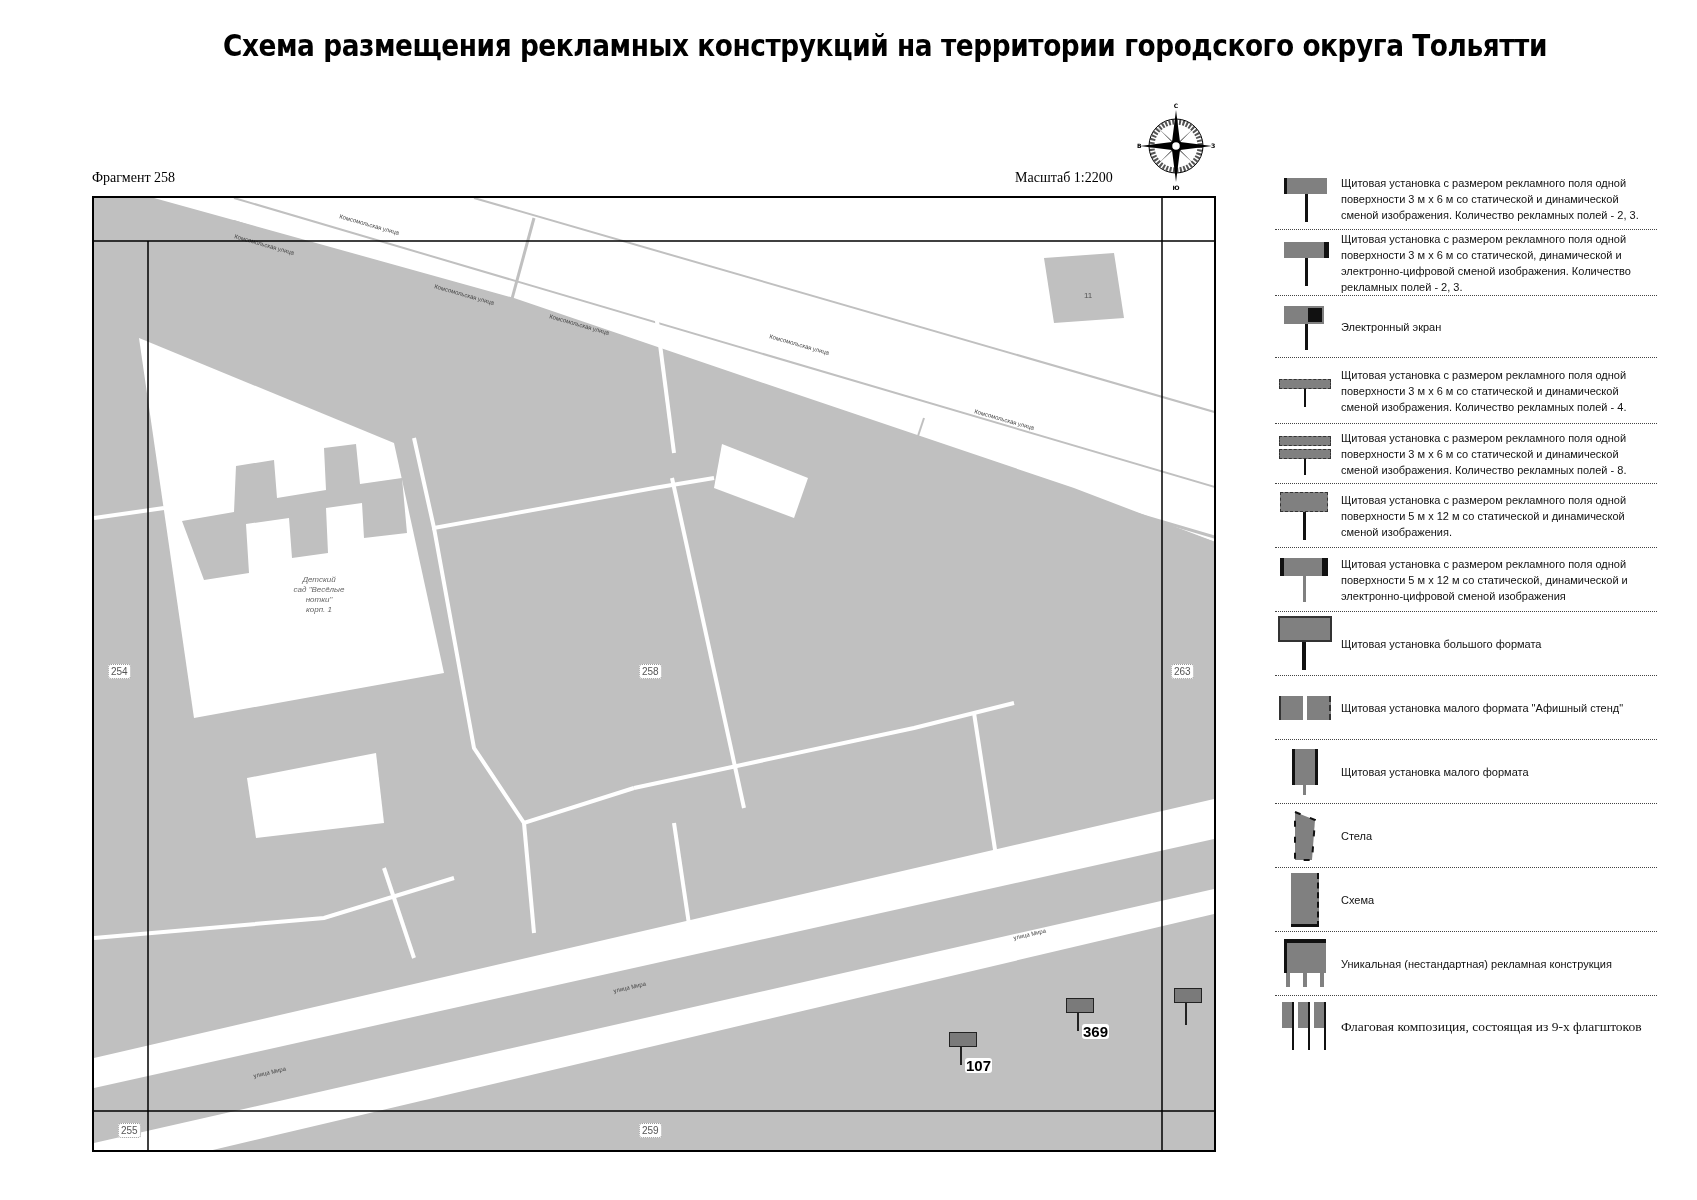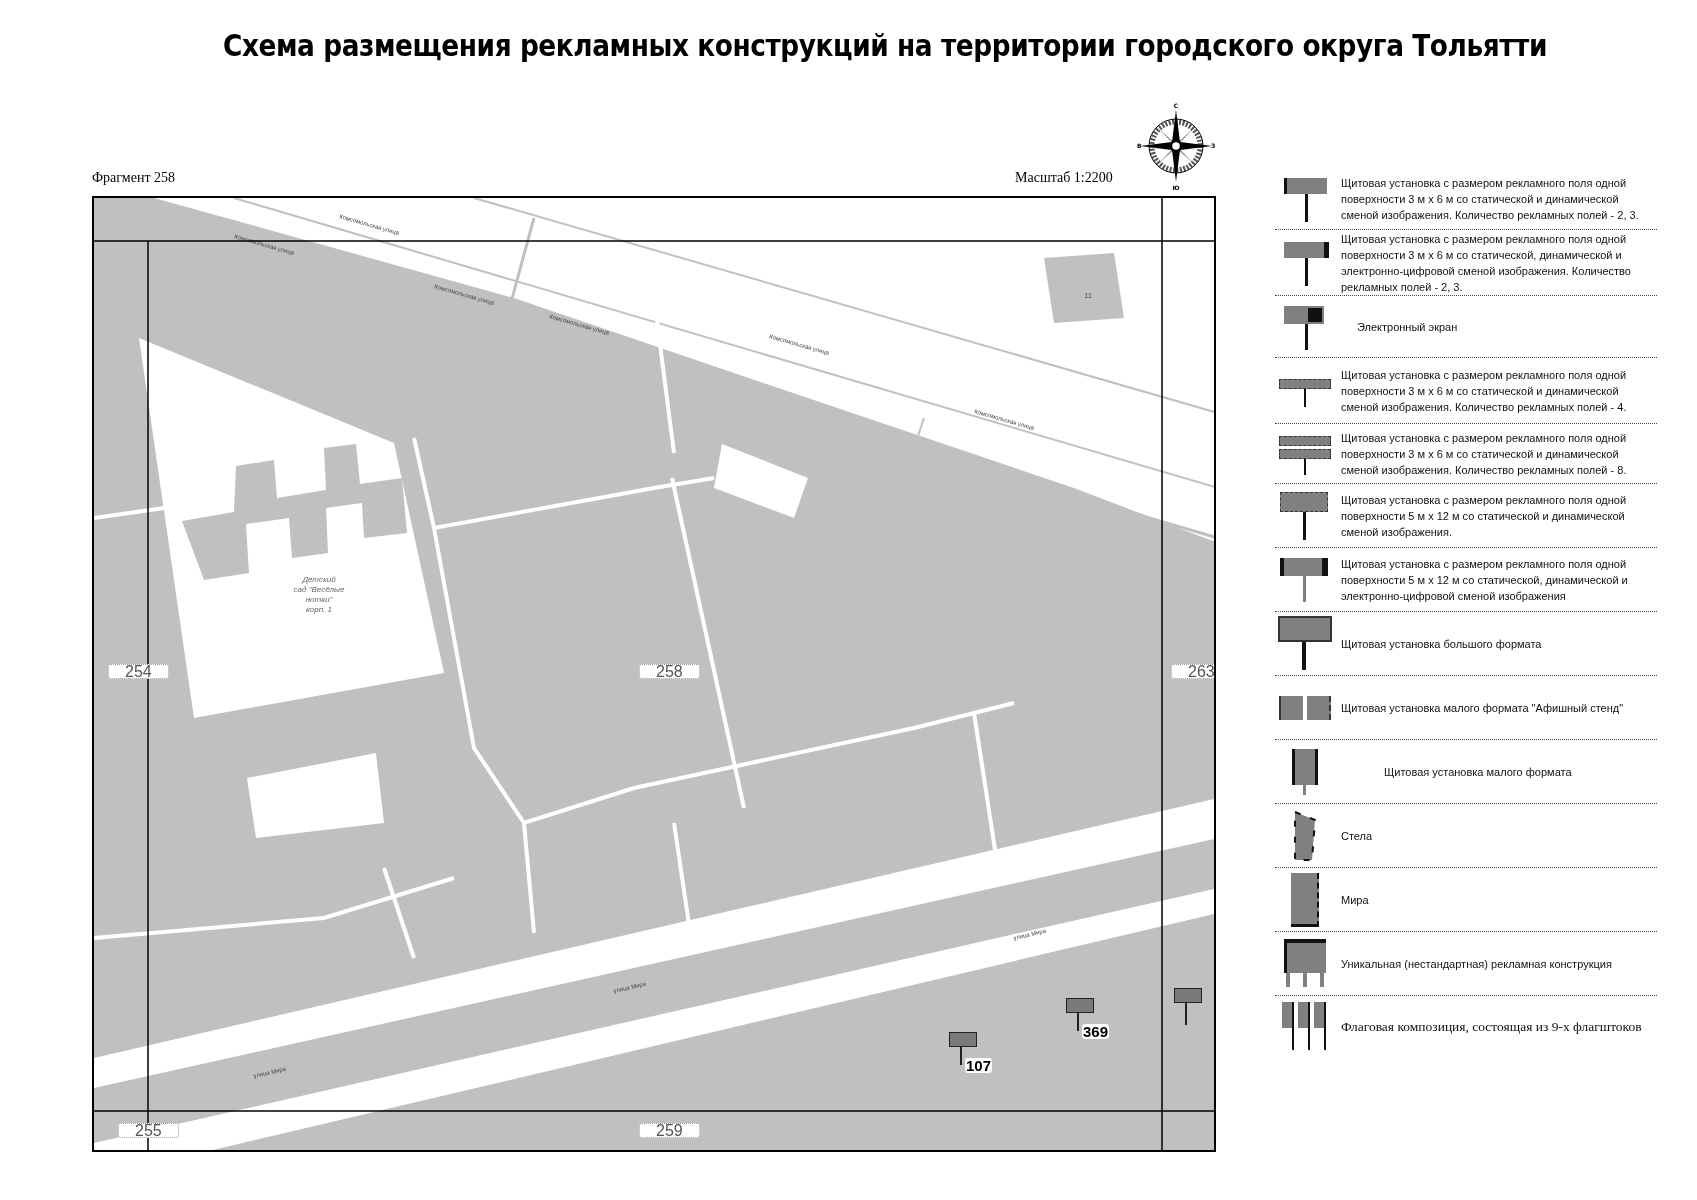--- a/index.html
+++ b/index.html
@@ -3,21 +3,21 @@
 <meta charset="utf-8">
 <style>
   html,body{margin:0;padding:0;background:#fff;}
   body{width:1697px;height:1200px;position:relative;overflow:hidden;font-family:"Liberation Sans",sans-serif;color:#000;}
   .title{position:absolute;left:0;top:28px;width:1770px;text-align:center;font-family:"DejaVu Sans",sans-serif;font-weight:bold;font-size:30px;letter-spacing:-0.5px;transform:scaleX(0.88);transform-origin:center;}
   .frag-label{position:absolute;left:92px;top:170px;font-family:"Liberation Serif",serif;font-size:14px;}
   .scale-label{position:absolute;left:1015px;top:170px;font-family:"Liberation Serif",serif;font-size:14px;}
   .compass{position:absolute;left:1135px;top:102px;width:82px;height:88px;}
   .map{position:absolute;left:92px;top:196px;width:1124px;height:956px;border:2px solid #000;box-sizing:border-box;background:#c0c0c0;overflow:hidden;}
   .map svg{position:absolute;left:0;top:0;}
-  .sheet-num{position:absolute;font-size:16px;color:#555;background:#fff;border-radius:3px;padding:0 16px;line-height:13px;border:1px dotted #999;text-align:right;}
+  .sheet-num{position:absolute;font-size:10px;color:#555;background:#fff;border-radius:3px;padding:0 2px;line-height:13px;border:1px dotted #999;text-align:right;}
   .marker{position:absolute;}
   .marker .board{width:26px;height:13px;background:#7a7a7a;border:1px solid #222;}
   .marker .post{width:2px;height:18px;background:#222;margin-left:11px;}
   .marker .num{position:absolute;left:16px;top:26px;font-weight:bold;font-size:15px;background:#fff;border-radius:3px;padding:0 1px;line-height:15px;}
   .legend{position:absolute;left:1275px;top:168px;width:382px;}
   .leg-item{position:relative;display:flex;align-items:center;border-bottom:1.5px dotted #444;box-sizing:border-box;}
   .leg-icon{width:60px;flex:0 0 60px;position:relative;display:flex;align-items:center;justify-content:center;}
   .leg-text{font-size:11px;line-height:16px;color:#111;padding-left:6px;}
   .leg-text.serif{font-family:"Liberation Serif",serif;font-size:13.5px;line-height:20px;}
   .g{background:#808080;}
@@ -152,21 +152,21 @@
   </div>
   <div class="leg-item" style="height:66px;">
     <div class="leg-icon">
       <div style="position:relative;width:42px;height:50px;">
         <div class="g" style="position:absolute;left:0;top:4px;width:40px;height:16px;border-right:5px solid #111;"></div>
         <div class="k" style="position:absolute;left:21px;top:20px;width:3px;height:28px;"></div>
       </div>
     </div>
     <div class="leg-text">Щитовая установка с размером рекламного поля одной поверхности 3 м х 6 м со статической, динамической и электронно-цифровой сменой изображения. Количество рекламных полей - 2, 3.</div>
   </div>
-  <div class="leg-item" style="height:62px;gap:16px;">
+  <div class="leg-item" style="height:62px;">
     <div class="leg-icon">
       <div style="position:relative;width:42px;height:50px;">
         <div class="g" style="position:absolute;left:0;top:4px;width:40px;height:18px;"></div>
         <div class="k" style="position:absolute;left:24px;top:6px;width:14px;height:14px;"></div>
         <div class="k" style="position:absolute;left:21px;top:22px;width:3px;height:26px;"></div>
       </div>
     </div>
     <div class="leg-text">Электронный экран</div>
   </div>
   <div class="leg-item" style="height:66px;">
@@ -217,42 +217,42 @@
   </div>
   <div class="leg-item" style="height:64px;">
     <div class="leg-icon">
       <div style="position:relative;width:52px;height:28px;">
         <div class="g" style="position:absolute;left:0;top:2px;width:24px;height:24px;border-left:2px solid #333;box-sizing:border-box;"></div>
         <div class="g" style="position:absolute;left:28px;top:2px;width:24px;height:24px;border-right:2px dashed #333;box-sizing:border-box;"></div>
       </div>
     </div>
     <div class="leg-text">Щитовая установка малого формата "Афишный стенд"</div>
   </div>
-  <div class="leg-item" style="height:64px;gap:43px;">
+  <div class="leg-item" style="height:64px;">
     <div class="leg-icon">
       <div style="position:relative;width:30px;height:50px;">
         <div class="g" style="position:absolute;left:2px;top:2px;width:26px;height:36px;border-right:3px solid #111;border-left:3px solid #111;box-sizing:border-box;"></div>
         <div class="g" style="position:absolute;left:13px;top:38px;width:3px;height:10px;"></div>
       </div>
     </div>
     <div class="leg-text">Щитовая установка малого формата</div>
   </div>
   <div class="leg-item" style="height:64px;">
     <div class="leg-icon">
       <svg width="30" height="52" viewBox="0 0 30 52">
           <polygon points="5,2 25,10 22,50 5,50" fill="#808080" stroke="#111" stroke-width="2" stroke-dasharray="6 10"></polygon>
         </svg>
     </div>
     <div class="leg-text">Стела</div>
   </div>
   <div class="leg-item" style="height:64px;">
     <div class="leg-icon">
       <div class="g" style="width:28px;height:54px;border-right:2px dashed #111;border-bottom:3px solid #111;box-sizing:border-box;"></div>
     </div>
-    <div class="leg-text">Мира</div>
+    <div class="leg-text">Схема</div>
   </div>
   <div class="leg-item" style="height:64px;">
     <div class="leg-icon">
       <div style="position:relative;width:42px;height:50px;">
         <div class="g" style="position:absolute;left:0;top:0;width:42px;height:34px;border-top:4px solid #111;border-left:3px solid #111;box-sizing:border-box;"></div>
         <div class="g" style="position:absolute;left:2px;top:34px;width:4px;height:14px;"></div>
         <div class="g" style="position:absolute;left:19px;top:34px;width:4px;height:14px;"></div>
         <div class="g" style="position:absolute;left:36px;top:34px;width:4px;height:14px;"></div>
       </div>
     </div>

